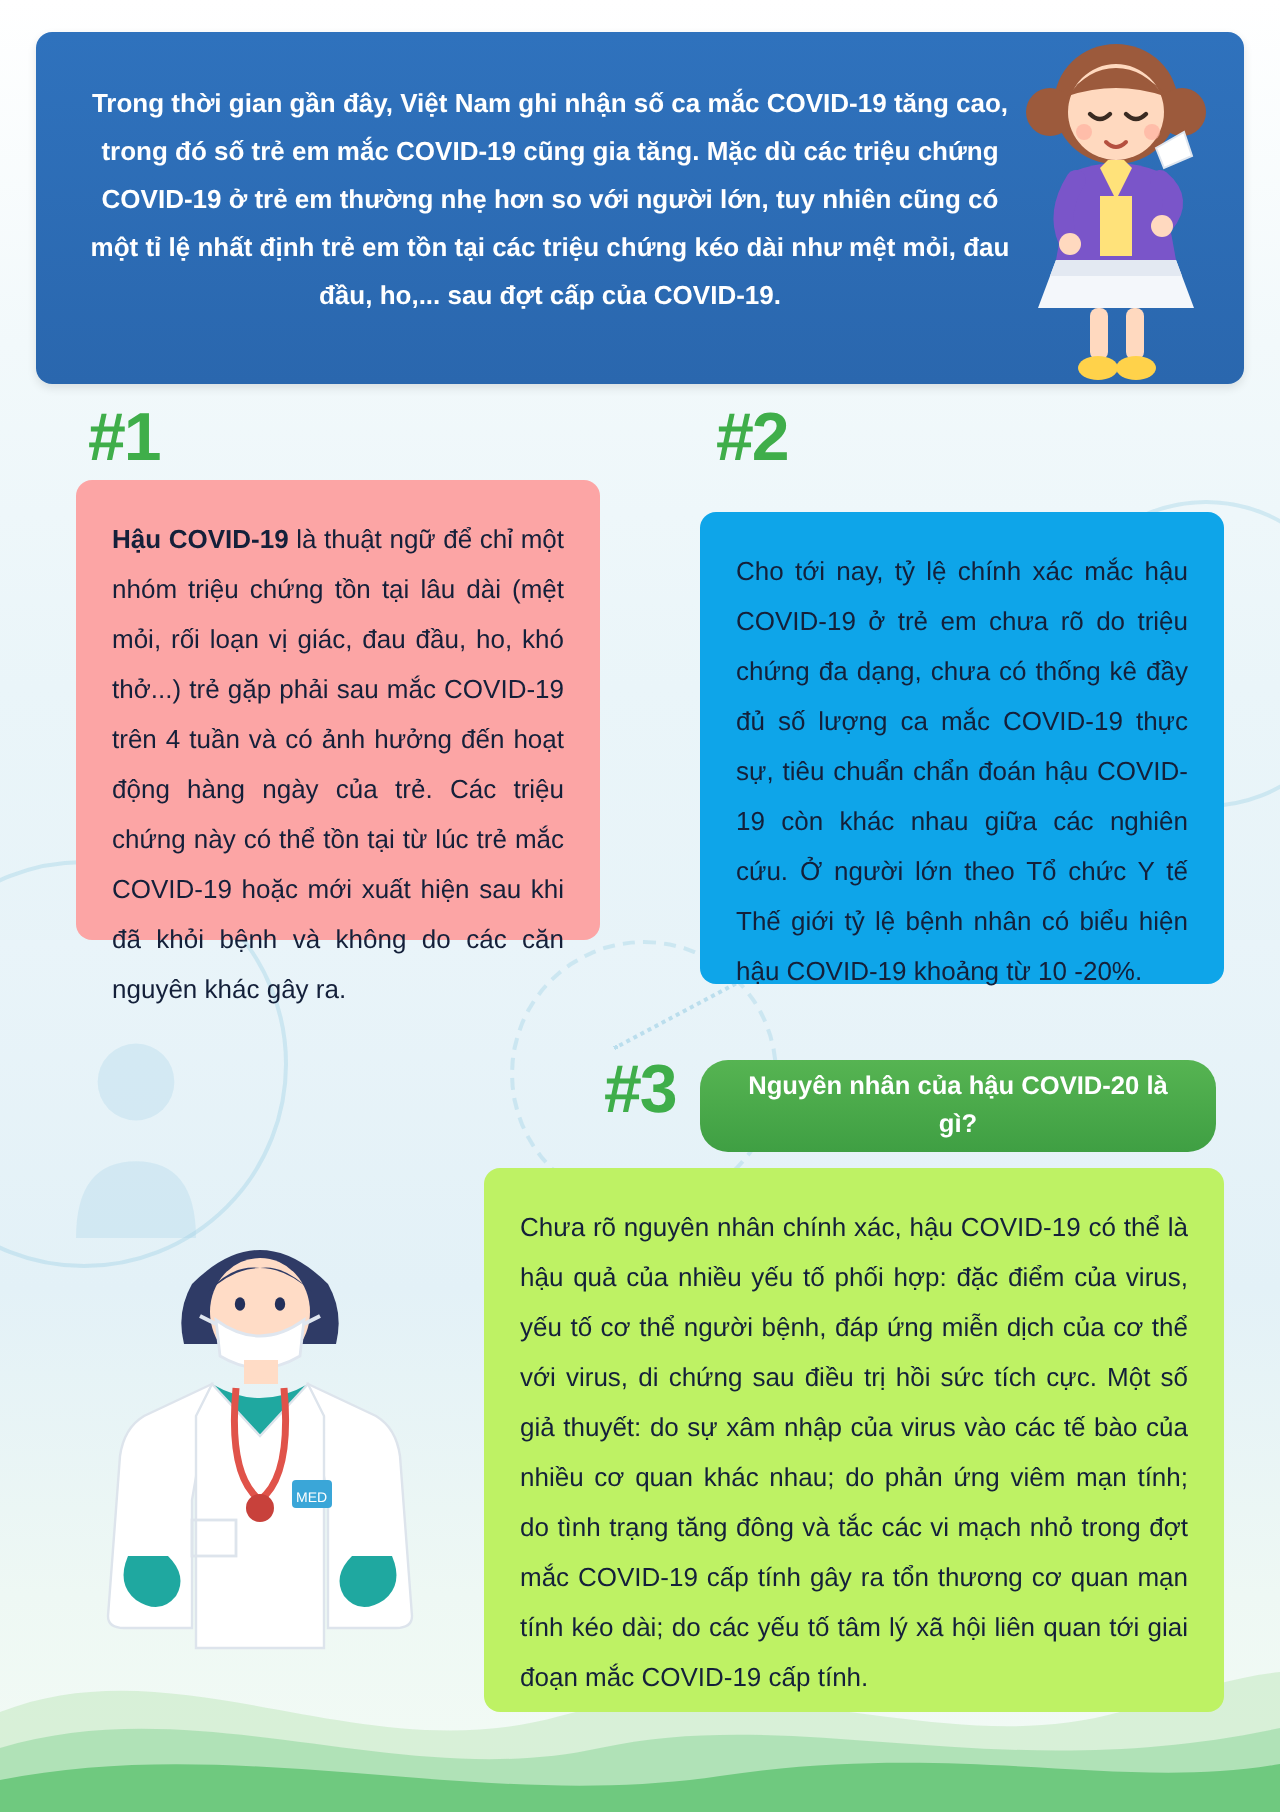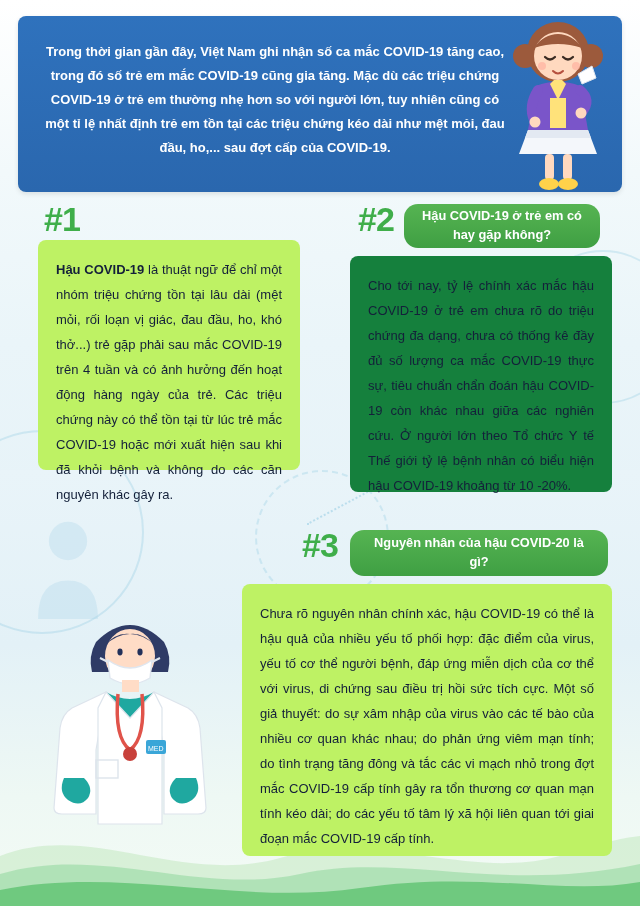--- a/index.html
+++ b/index.html
@@ -114,22 +114,22 @@
   .card {
     position: absolute;
     border-radius: 8px;
     font-size: 13px;
     line-height: 1.92;
     color: #14203a;
     text-align: justify;
     box-sizing: border-box;
     padding: 18px 18px 16px 18px;
   }
-  .card-pink { background: #bef264; }
-  .card-blue { background: #15803d; }
+  .card-pink { background: #fca5a5; }
+  .card-blue { background: #0ea5e9; }
   .card-mint { background: #bef264; }
 
   
   .doctor {
     position: absolute;
     left: 18px;
     top: 590px;
     width: 225px;
     height: 280px;
   }
@@ -212,21 +212,20 @@
     <path d="M80 58 l14 -8 l4 12 l-14 6 z" fill="#ffffff" stroke="#dfe6ef" stroke-width="1"></path>
   </svg>
 
   <div class="num" style="left:44px; top:200px;">#1</div>
 
   <div class="card card-pink" style="left:38px; top:240px; width:262px; height:230px;">
     <span style="font-weight:bold;">Hậu COVID-19</span><span> là thuật ngữ để chỉ một nhóm triệu chứng tồn tại lâu dài (mệt mỏi, rối loạn vị giác, đau đầu, ho, khó thở...) trẻ gặp phải sau mắc COVID-19 trên 4 tuần và có ảnh hưởng đến hoạt động hàng ngày của trẻ. Các triệu chứng này có thể tồn tại từ lúc trẻ mắc COVID-19 hoặc mới xuất hiện sau khi đã khỏi bệnh và không do các căn nguyên khác gây ra.</span>
   </div>
 
   <div class="num" style="left:358px; top:200px;">#2</div>
-  <div class="pill" style="left:404px; top:204px; width:196px; height:44px;">Hậu COVID-19 ở trẻ em có hay gặp không?</div>
 
   <div class="card card-blue" style="left:350px; top:256px; width:262px; height:236px;">
     <span>Cho tới nay, tỷ lệ chính xác mắc hậu COVID-19 ở trẻ em chưa rõ do triệu chứng đa dạng, chưa có thống kê đầy đủ số lượng ca mắc COVID-19 thực sự, tiêu chuẩn chẩn đoán hậu COVID-19 còn khác nhau giữa các nghiên cứu. Ở người lớn theo Tổ chức Y tế Thế giới tỷ lệ bệnh nhân có biểu hiện hậu COVID-19 khoảng từ 10 -20%.</span>
   </div>
 
   <div class="num" style="left:302px; top:526px;">#3</div>
   <div class="pill" style="left:350px; top:530px; width:258px; height:46px;">Nguyên nhân của hậu COVID-20 là gì?</div>
 
   <div class="card card-mint" style="left:242px; top:584px; width:370px; height:272px;">
     <span>Chưa rõ nguyên nhân chính xác, hậu COVID-19 có thể là hậu quả của nhiều yếu tố phối hợp: đặc điểm của virus, yếu tố cơ thể người bệnh, đáp ứng miễn dịch của cơ thể với virus, di chứng sau điều trị hồi sức tích cực. Một số giả thuyết: do sự xâm nhập của virus vào các tế bào của nhiều cơ quan khác nhau; do phản ứng viêm mạn tính; do tình trạng tăng đông và tắc các vi mạch nhỏ trong đợt mắc COVID-19 cấp tính gây ra tổn thương cơ quan mạn tính kéo dài; do các yếu tố tâm lý xã hội liên quan tới giai đoạn mắc COVID-19 cấp tính.</span>

